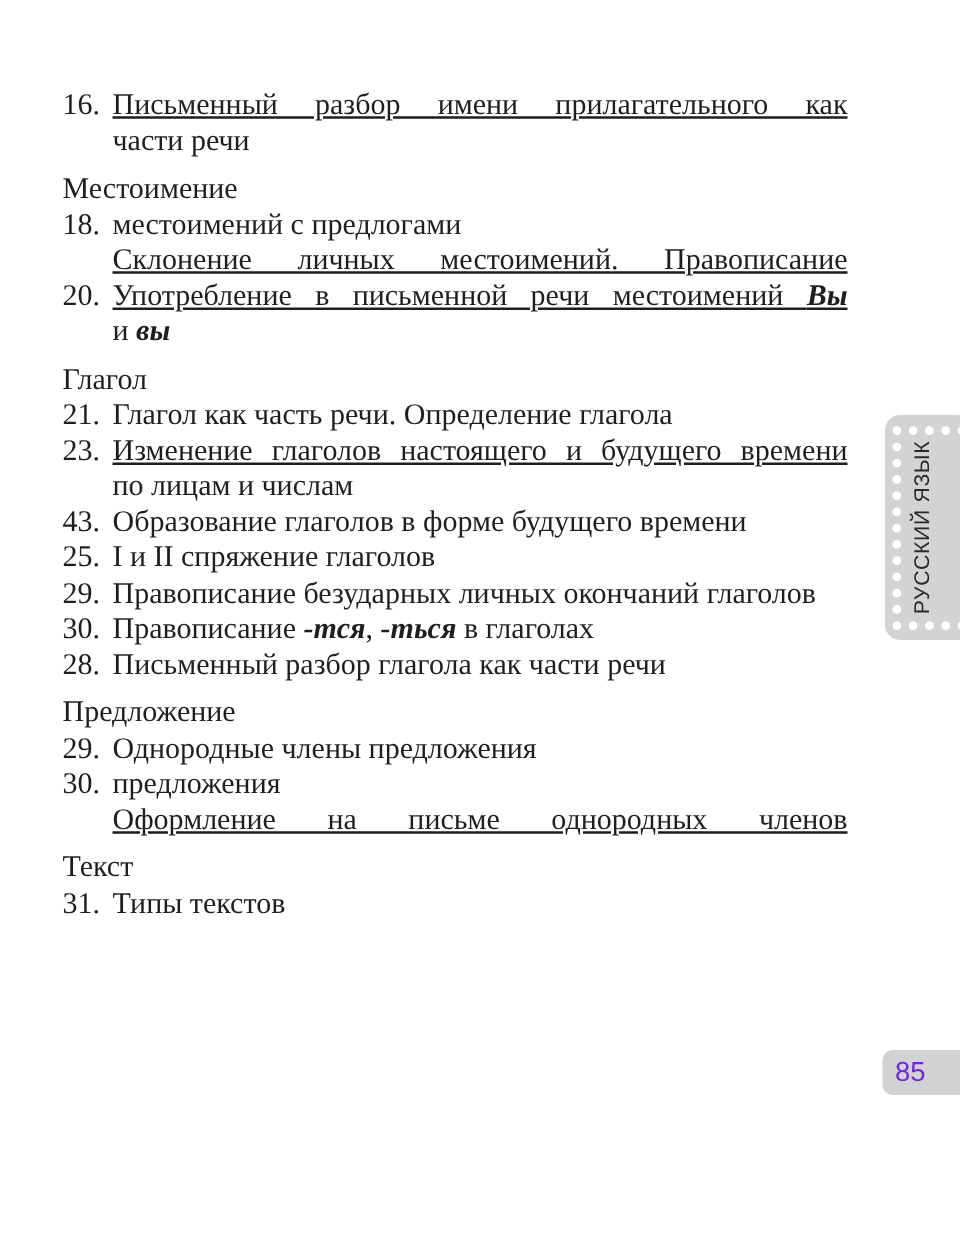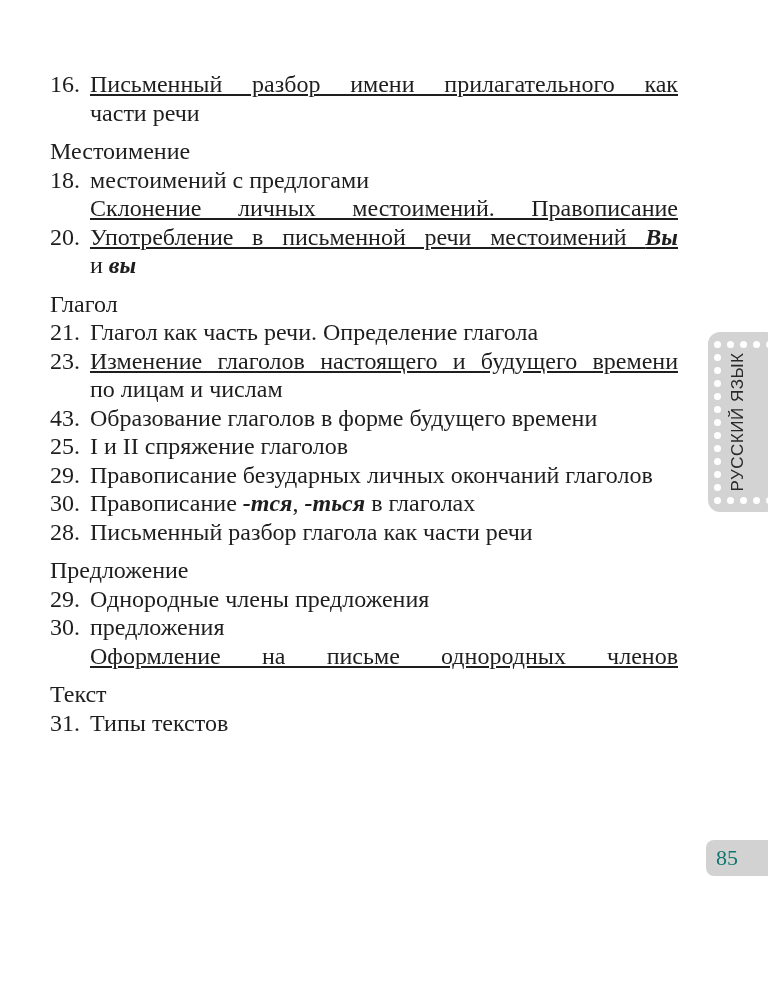--- a/index.html
+++ b/index.html
@@ -93,22 +93,22 @@
     width: 62px;
     height: 36px;
     background: #d2d2d2;
     border-radius: 8px 0 0 8px;
   }
   .page-num-box .pn {
     display: block;
     padding-left: 10px;
     line-height: 36px;
     font-size: 22px;
-    color: #0f766e;
-    font-family: Liberation Serif, serif;
+    color: #6d28d9;
+    font-family: Liberation Sans, sans-serif;
   }
 </style>
 </head>
 <body>
 
 <div class="page">
 
   <div class="toc">
       <div class="toc-item">
         <span class="num">16.</span>

